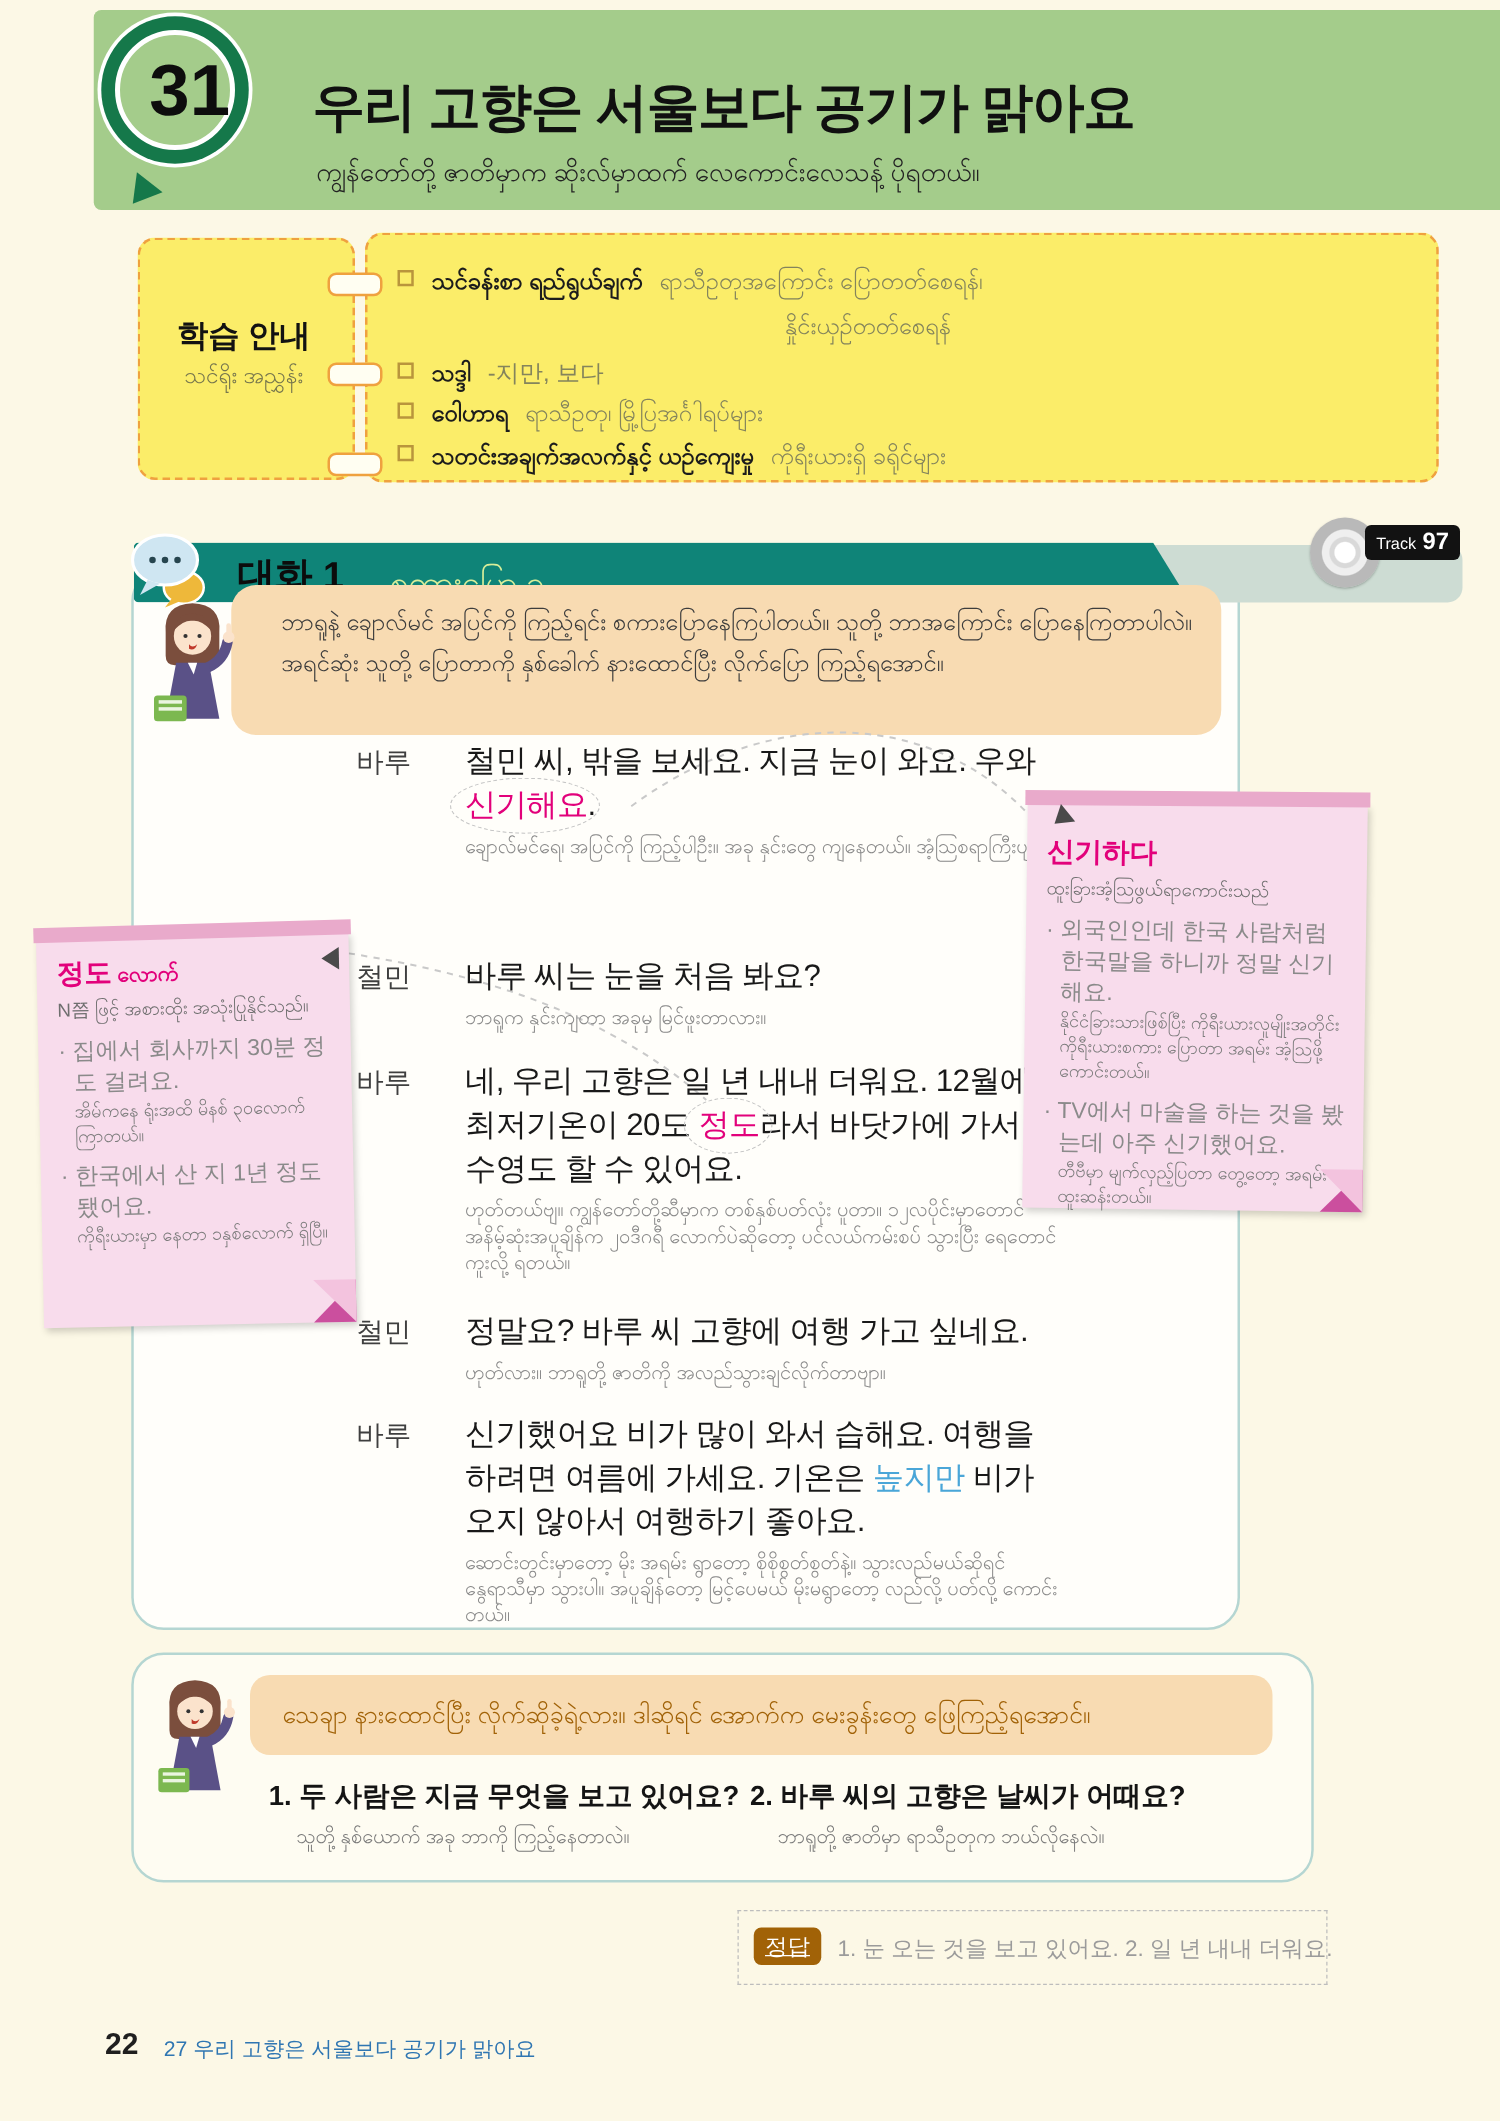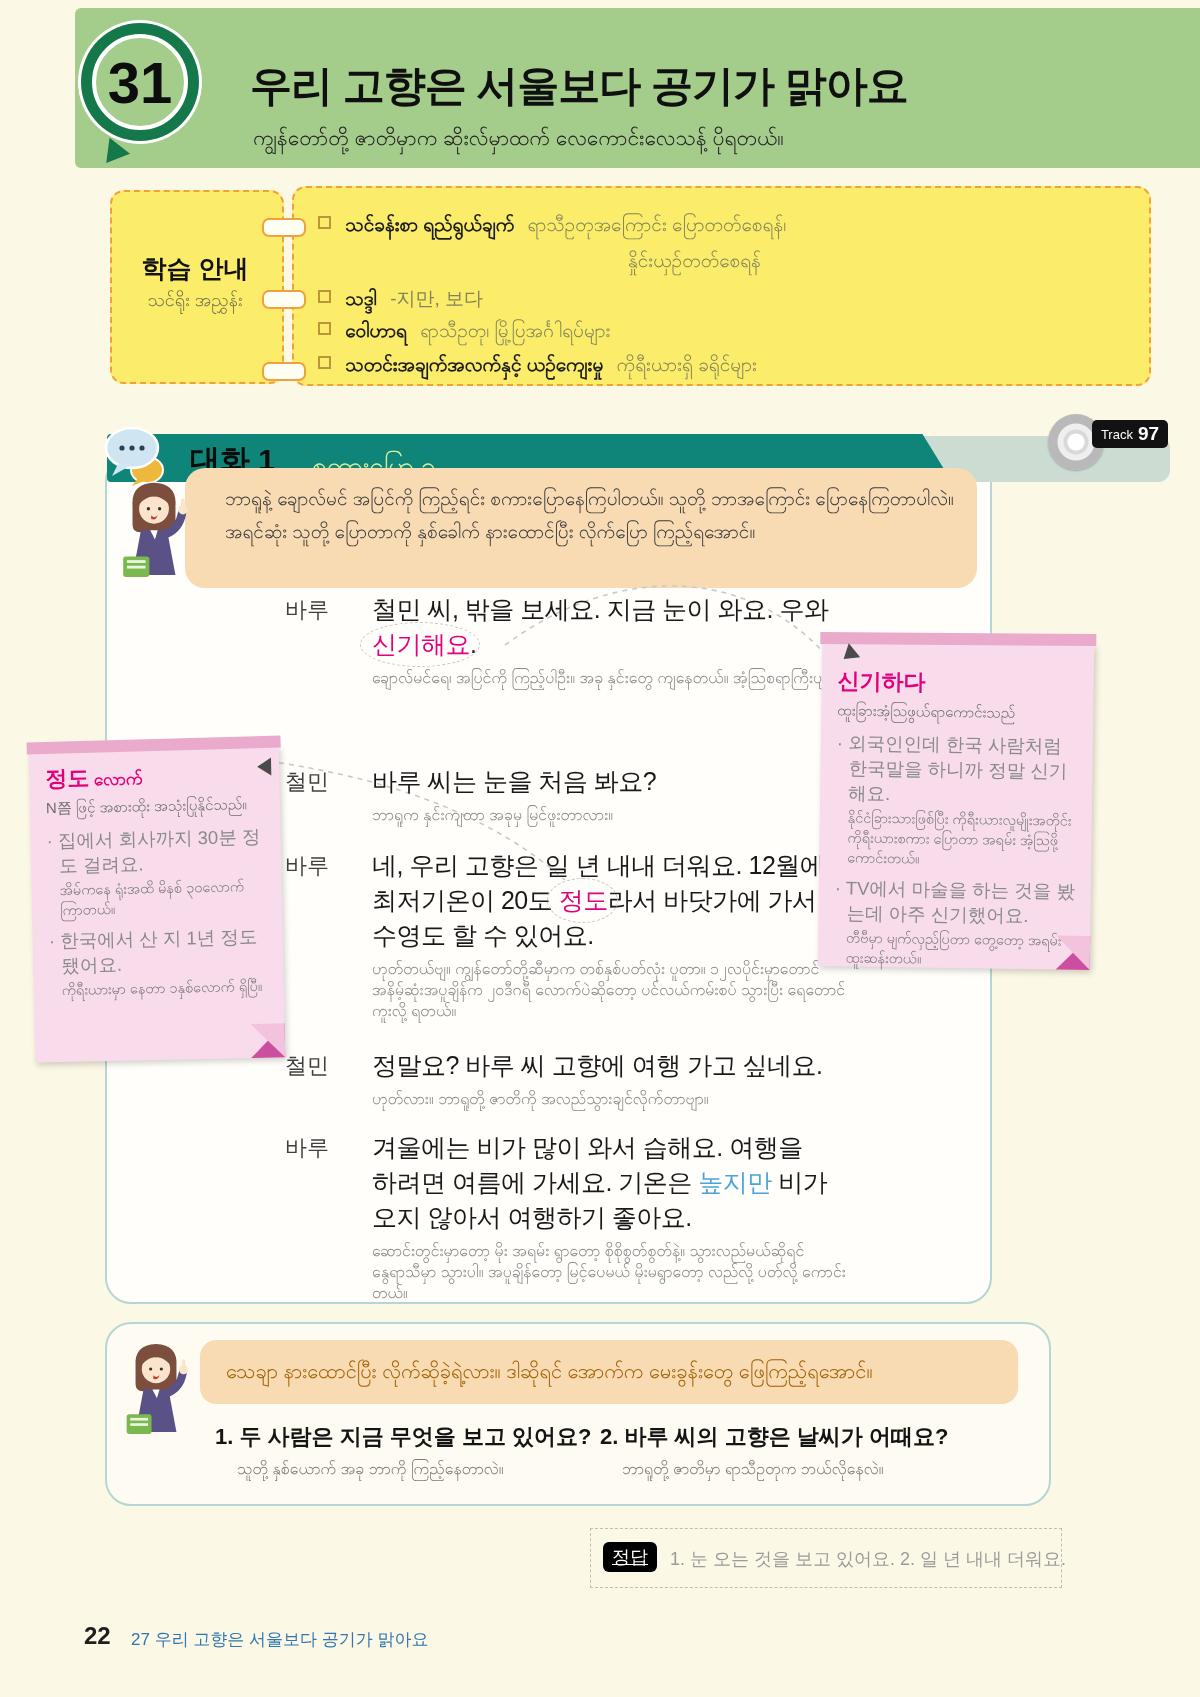--- a/index.html
+++ b/index.html
@@ -1,23 +1,23 @@
 <!DOCTYPE html>
 <html><head>
 <meta charset="utf-8">
 <style>
   html,body{margin:0;padding:0;background:#e8e8e8;}
   .page{position:relative;width:1200px;height:1697px;background:#fcf8e6;overflow:hidden;
         font-family:"Liberation Sans","DejaVu Sans",sans-serif;}
 
   
   .hdr-band{position:absolute;left:75px;top:8px;width:1125px;height:160px;background:#a4cc8b;border-radius:6px 0 0 6px;}
-  .lesson-circle{position:absolute;left:92px;top:34px;width:88px;height:88px;border-radius:50%;
+  .lesson-circle{position:absolute;left:92px;top:24px;width:88px;height:88px;border-radius:50%;
       background:#a4cc8b;border:4px solid #fff;box-shadow:0 0 0 11px #15784a,0 0 0 14px #ffffff;
-      display:flex;align-items:center;justify-content:center;font-size:58px;font-weight:bold;color:#0d0d0d;}
+      display:flex;align-items:center;justify-content:flex-end;font-size:58px;font-weight:bold;color:#0d0d0d;}
   .circle-tail{position:absolute;left:96px;top:142px;width:0;height:0;border:13px solid transparent;
       border-top:22px solid #15784a;transform:rotate(38deg);}
   .hdr-title{position:absolute;left:250px;top:58px;font-size:42px;font-weight:bold;color:#101010;letter-spacing:-1px;}
   .hdr-sub{position:absolute;left:253px;top:124px;font-size:21px;color:#232323;}
 
   
   .sg-box{position:absolute;background:#fbed69;border:2px dashed #efa13f;border-radius:14px;}
   .sg-left{left:110px;top:190px;width:170px;height:190px;}
   .sg-right{left:292px;top:186px;width:855px;height:196px;}
   .sg-label-ko{position:absolute;left:110px;top:252px;width:170px;text-align:center;font-size:25px;font-weight:bold;color:#121212;}
@@ -83,21 +83,21 @@
       border:2px solid #b5d6d2;border-radius:26px;}
   .prompt-bubble{position:absolute;left:200px;top:1340px;width:818px;height:64px;background:#f8dbb2;border-radius:16px;}
   .prompt-text{position:absolute;left:226px;top:1358px;width:790px;font-size:20px;color:#a16207;}
   .q-ko{font-size:22px;color:#141414;font-weight:600;text-align:center;}
   .q-my{font-size:16px;color:#7b7b7b;margin-top:6px;margin-left:22px;}
   .q1{position:absolute;left:215px;top:1422px;}
   .q2{position:absolute;left:600px;top:1422px;}
 
   
   .answer-box{position:absolute;left:590px;top:1528px;width:470px;height:58px;border:1.5px dashed #bdbdbd;}
-  .answer-badge{position:absolute;left:603px;top:1542px;width:54px;height:30px;background:#000000;border-radius:6px;
+  .answer-badge{position:absolute;left:603px;top:1542px;width:54px;height:30px;background:#a16207;border-radius:6px;
       color:#fff;font-size:18px;display:flex;align-items:center;justify-content:center;text-decoration:underline;}
   .answer-text{position:absolute;left:670px;top:1547px;font-size:18px;color:#9b9b9b;}
 
   
   .pg-num{position:absolute;left:84px;top:1622px;font-size:24px;font-weight:bold;color:#1f1f1f;}
   .pg-title{position:absolute;left:131px;top:1628px;font-size:17px;color:#2f76b2;}
 
   .connector{position:absolute;left:0;top:0;pointer-events:none;}
 </style>
 </head>
@@ -216,21 +216,21 @@
     <div class="dlg-speaker">철민</div>
     <div class="dlg-body">
       <div class="dlg-ko"><span>정말요? 바루 씨 고향에 여행 가고 싶네요.</span></div>
       <div class="dlg-my">ဟုတ်လား။ ဘာရူတို့ ဇာတိကို အလည်သွားချင်လိုက်တာဗျာ။</div>
     </div>
   </div>
 
   <div class="dlg-row" style="top:1130px;">
     <div class="dlg-speaker">바루</div>
     <div class="dlg-body">
-      <div class="dlg-ko"><span>겨울에는 비가 많이 와서 습해요. 여행을</span><br><span>하려면 여름에 가세요. 기온은 </span><span class="hl-blue">높지만</span><span> 비가</span><br><span>오지 않아서 여행하기 좋아요.</span></div>
+      <div class="dlg-ko"><span>신기했어요 비가 많이 와서 습해요. 여행을</span><br><span>하려면 여름에 가세요. 기온은 </span><span class="hl-blue">높지만</span><span> 비가</span><br><span>오지 않아서 여행하기 좋아요.</span></div>
       <div class="dlg-my">ဆောင်းတွင်းမှာတော့ မိုး အရမ်း ရွာတော့ စိုစိုစွတ်စွတ်နဲ့။ သွားလည်မယ်ဆိုရင် နွေရာသီမှာ သွားပါ။ အပူချိန်တော့ မြင့်ပေမယ် မိုးမရွာတော့ လည်လို့ ပတ်လို့ ကောင်းတယ်။</div>
     </div>
   </div>
 
   <div class="note" style="left:32px;top:748px;width:250px;height:312px;transform:rotate(-1.2deg);">
     <div class="note-strip"></div>
     <div class="note-fold"></div>
     <div class="note-arrow" style="right:8px;top:12px;"></div>
     <div class="note-pad">
       <div><span class="note-title">정도</span> <span class="note-title-my">လောက်</span></div>

